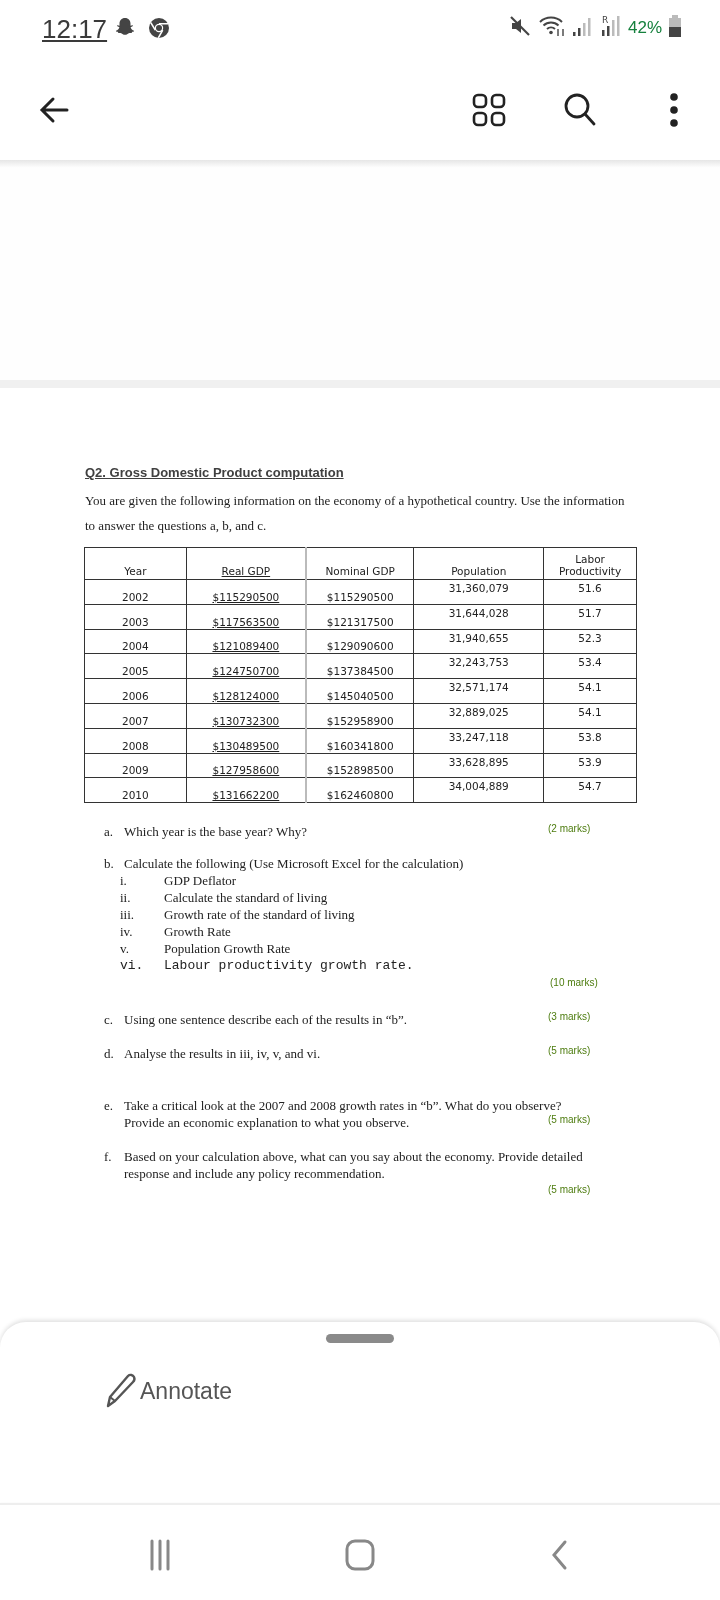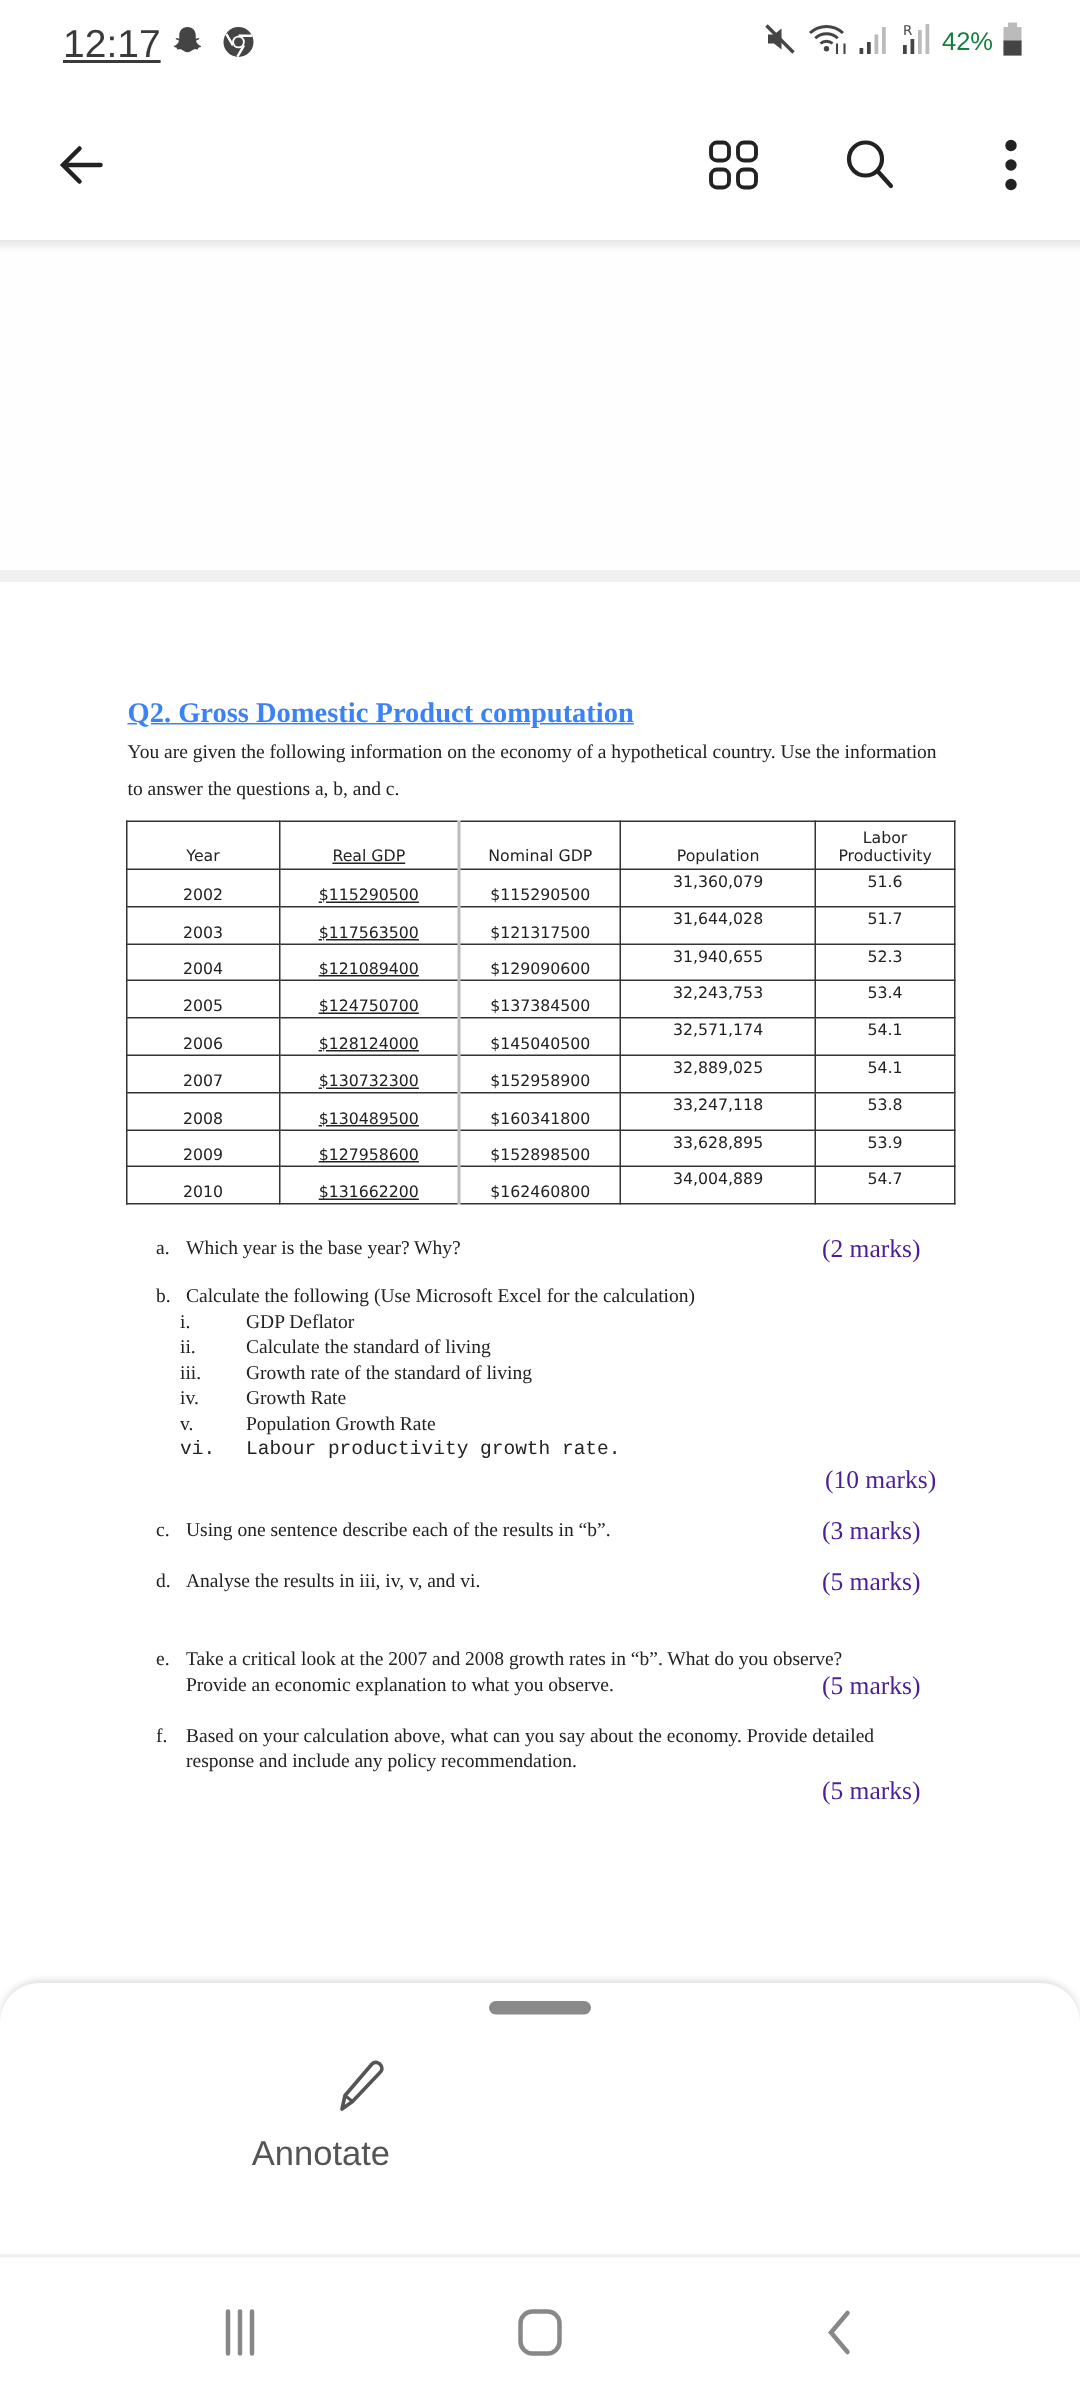--- a/index.html
+++ b/index.html
@@ -18,45 +18,45 @@
   .app-bar-shadow { position: absolute; top: 160px; left: 0; width: 720px; height: 8px;
     background: linear-gradient(#e6e6e6, rgba(255,255,255,0)); }
   .ab-btn { position: absolute; top: 18px; width: 48px; height: 48px; display: flex; align-items: center; justify-content: center; cursor: pointer; }
 
   
   .blank-page { position: absolute; top: 168px; left: 0; width: 720px; height: 212px; background: #fefefe; }
   .page-sep { position: absolute; top: 380px; left: 0; width: 720px; height: 8px; background: #f0f0f0; }
 
   
   .doc { position: absolute; top: 388px; left: 0; width: 720px; height: 900px; background: #fff; }
-  .doc-title { position: absolute; left: 85px; top: 77px; font-family: Liberation Serif, serif; font-weight: bold; font-size: 19px; text-decoration: underline; color: #3b82f6; }
+  .doc-title { position: absolute; left: 85px; top: 77px; font-family: Liberation Sans, sans-serif; font-weight: bold; font-size: 13px; text-decoration: underline; color: #404040; }
   .doc-intro { position: absolute; left: 85px; top: 100px; width: 540px; font-family: "Liberation Serif", serif; font-size: 13px; line-height: 25px; color: #222; }
 
   table.data { position: absolute; left: 84px; top: 159px; width: 553px; border-collapse: collapse;
     font-family: "DejaVu Sans", sans-serif; font-size: 10.5px; color: #222; border: 1.5px solid #222; }
   table.data th, table.data td { border: 1px solid #333; text-align: center; font-weight: normal; }
   table.data th { height: 32px; vertical-align: bottom; padding-bottom: 2px; }
   table.data td { height: 24.8px; vertical-align: bottom; padding-bottom: 1px; }
   table.data td.up { vertical-align: top; padding-top: 2px; }
   table.data col.c1 { width: 102px; } table.data col.c2 { width: 120px; } table.data col.c3 { width: 108px; }
   table.data col.c4 { width: 130px; } table.data col.c5 { width: 93px; }
   table.data th.c2r, table.data td.c2r { border-right: 2px solid #bbb; text-decoration: underline; }
   table.data tr.last td { border-top: 1.5px solid #222; }
 
   .q { position: absolute; font-family: "Liberation Serif", serif; font-size: 13px; color: #222; line-height: 17px; }
   .q .lbl { display: inline-block; width: 20px; }
-  .marks { position: absolute; font-family: Liberation Serif, serif; font-size: 17px; color: #4c1d95; }
+  .marks { position: absolute; font-family: Liberation Sans, sans-serif; font-size: 10px; color: #4d7c0f; }
   .sub { position: absolute; left: 120px; font-family: "Liberation Serif", serif; font-size: 13px; color: #222; line-height: 16.8px; }
   .sub .num { display: inline-block; width: 44px; }
 
   
   .sheet { position: absolute; top: 1322px; left: 0; width: 720px; height: 180px; background: #fff;
     border-radius: 26px 26px 0 0; box-shadow: 0 -2px 4px rgba(0,0,0,0.12); }
   .handle { position: absolute; left: 326px; top: 12px; width: 68px; height: 9px; border-radius: 5px; background: #8a8a8a; }
-  .sheet-btn { position: absolute; top: 48px; width: 160px; height: 90px; display: flex; flex-direction: column; align-items: flex-end; cursor: pointer; }
+  .sheet-btn { position: absolute; top: 48px; width: 160px; height: 90px; display: flex; flex-direction: row; align-items: flex-start; cursor: pointer; }
   .sheet-label { font-family: "Liberation Sans", sans-serif; font-size: 23px; color: #555; margin-top: 8px; }
 
   .sheet-divider { position: absolute; top: 1503px; left: 0; width: 720px; height: 2px; background: #eeeeee; }
 
   
   .nav-bar { position: absolute; top: 1505px; left: 0; width: 720px; height: 95px; background: #fff; }
   .nav-btn { position: absolute; top: 30px; width: 60px; height: 44px; display: flex; align-items: center; justify-content: center; cursor: pointer; }
 </style>
 </head>
 <body>

